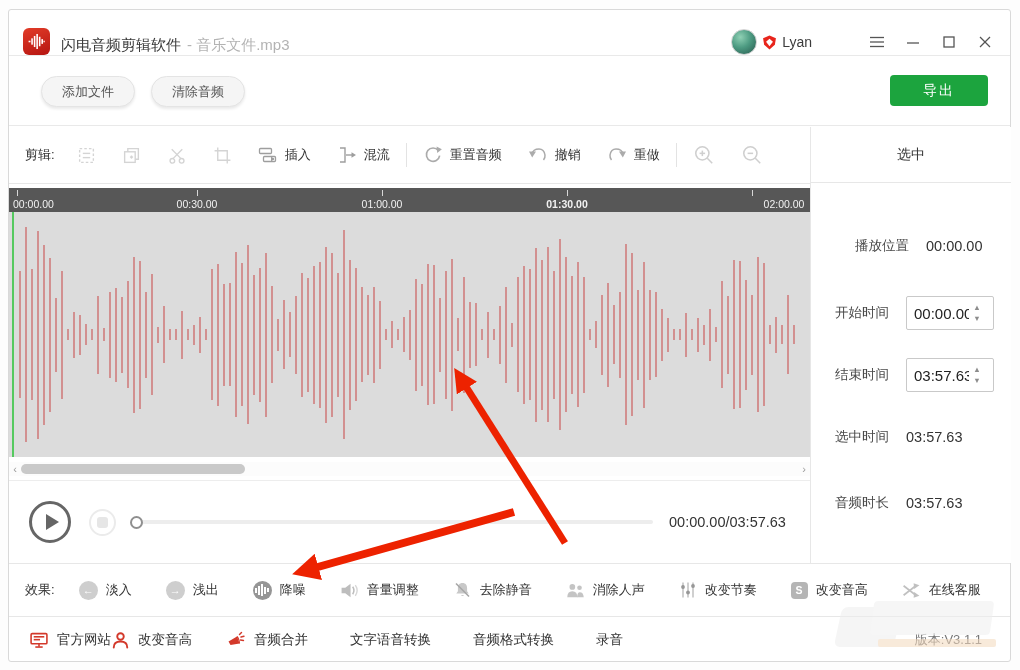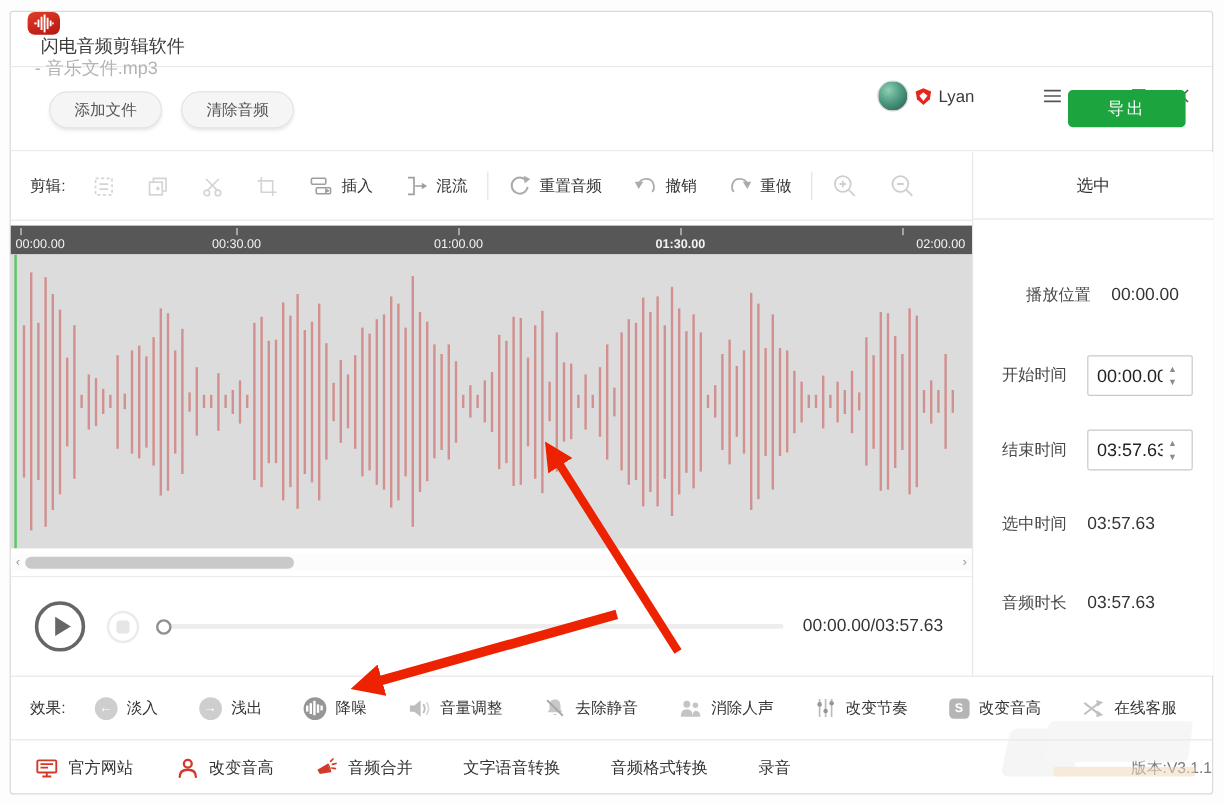--- a/index.html
+++ b/index.html
@@ -1,21 +1,21 @@
 <!DOCTYPE html>
 <html><head>
 <meta charset="utf-8">
 <style>
   * { margin:0; padding:0; box-sizing:border-box; }
   html,body { width:1020px; height:670px; background:#fff; font-family:"Liberation Sans","DejaVu Sans",sans-serif; }
   .stage { position:relative; width:1020px; height:670px; overflow:hidden; background:#fdfdfd; }
   .window { position:absolute; left:8px; top:9px; width:1003px; height:653px; background:#fff; border:1px solid #d9d9d9; border-radius:3px; }
 
   
-  .titlebar { position:absolute; left:0; top:0; width:100%; height:46px; border-bottom:1px solid #e9e9e9; display:flex; align-items:flex-start; padding:0 14px;flex-direction:column; }
+  .titlebar { position:absolute; left:0; top:0; width:100%; height:46px; border-bottom:1px solid #e9e9e9; display:flex; align-items:flex-end; padding:0 14px; }
   .logo { width:27px; height:27px; border-radius:6px; background:linear-gradient(160deg,#e23c28,#b51511); display:flex; align-items:center; justify-content:center; }
   .app-title { margin-left:11px; font-size:15px; color:#3a3a3a; }
   .app-file { margin-left:6px; font-size:15px; color:#b3b3b3; }
   .tb-right { margin-left:auto; display:flex; align-items:center; gap:14px; }
   .avatar { width:26px; height:26px; border-radius:50%; background:radial-gradient(circle at 35% 30%, #8fd0b4 0%, #4d9b82 45%, #25584c 100%); border:1px solid #d2d2d2; }
   .user-wrap { display:flex; align-items:center; gap:5px; margin-right:40px; }
   .user-name { font-size:14px; color:#3c3c3c; }
   .winbtn { width:22px; height:22px; display:flex; align-items:center; justify-content:center; color:#555; cursor:pointer; }
 
   
@@ -78,21 +78,21 @@
   .fx-circle.dark { background:#969696; }
   .fx-arrow { color:#fff; font-size:11px; line-height:1; }
   .eq { display:flex; align-items:center; gap:1.5px; }
   .eq i { display:block; width:1.5px; background:#fff; }
   .pitch-sq { width:17px; height:17px; border-radius:4px; background:#b5b5b5; color:#fff; font-size:10.5px; font-weight:bold; display:flex; align-items:center; justify-content:center; }
 
   
   .footer { position:absolute; left:0; top:608px; width:100%; height:44px; display:flex; align-items:center; padding-left:20px; font-size:13.5px; color:#333; }
   .flink { display:flex; align-items:center; gap:8px; cursor:pointer; }
   .ftool { cursor:pointer; }
-  .f-version { margin-left:auto; font-size:13px; color:#777; position:relative; z-index:1; }
+  .f-version { margin-left:auto; margin-right:28px; font-size:13px; color:#777; position:relative; z-index:1; }
   .watermark { position:absolute; right:0; bottom:0; width:178px; height:62px; opacity:.55; pointer-events:none; z-index:2; }
   .wm-a { position:absolute; left:6px; top:8px; width:60px; height:40px; background:#ededed; border-radius:6px; transform:skewX(-12deg); }
   .wm-b { position:absolute; left:40px; top:2px; width:120px; height:34px; background:#efefef; border-radius:4px; transform:skewX(-8deg); }
   .wm-c { position:absolute; left:46px; top:40px; width:118px; height:8px; background:#f3d9bd; border-radius:2px; }
 
   .arrows { position:absolute; left:0; top:0; pointer-events:none; z-index:10; }
 </style>
 </head>
 <body>
 
@@ -550,21 +550,21 @@
             <g fill="#c0c0c0">
               <path d="M11.5 9.5 L16.5 13 L11 14.8 Z"></path>
               <path d="M11 1.2 L16.5 3 L11.5 6.5 Z"></path>
             </g>
           </svg>
         <span>在线客服</span>
       </span>
     </div>
 
     <div class="footer">
-      <span class="flink" style="margin-right:36px;font-family:Liberation Serif, serif;">
+      <span class="flink" style="font-family:Liberation Serif, serif;">
         <svg width="20" height="19" viewBox="0 0 18 18" class="ico">
             <g fill="none" stroke="#d3392b" stroke-width="1.5">
               <rect x="1.5" y="2.5" width="15" height="9.6" rx="1"></rect>
               <line x1="4" y1="5.5" x2="14" y2="5.5"></line>
               <line x1="4" y1="8.2" x2="10" y2="8.2"></line>
               <line x1="9" y1="12.1" x2="9" y2="15"></line>
               <line x1="5.5" y1="15.2" x2="12.5" y2="15.2"></line>
             </g>
           </svg>
         <span>官方网站</span>

